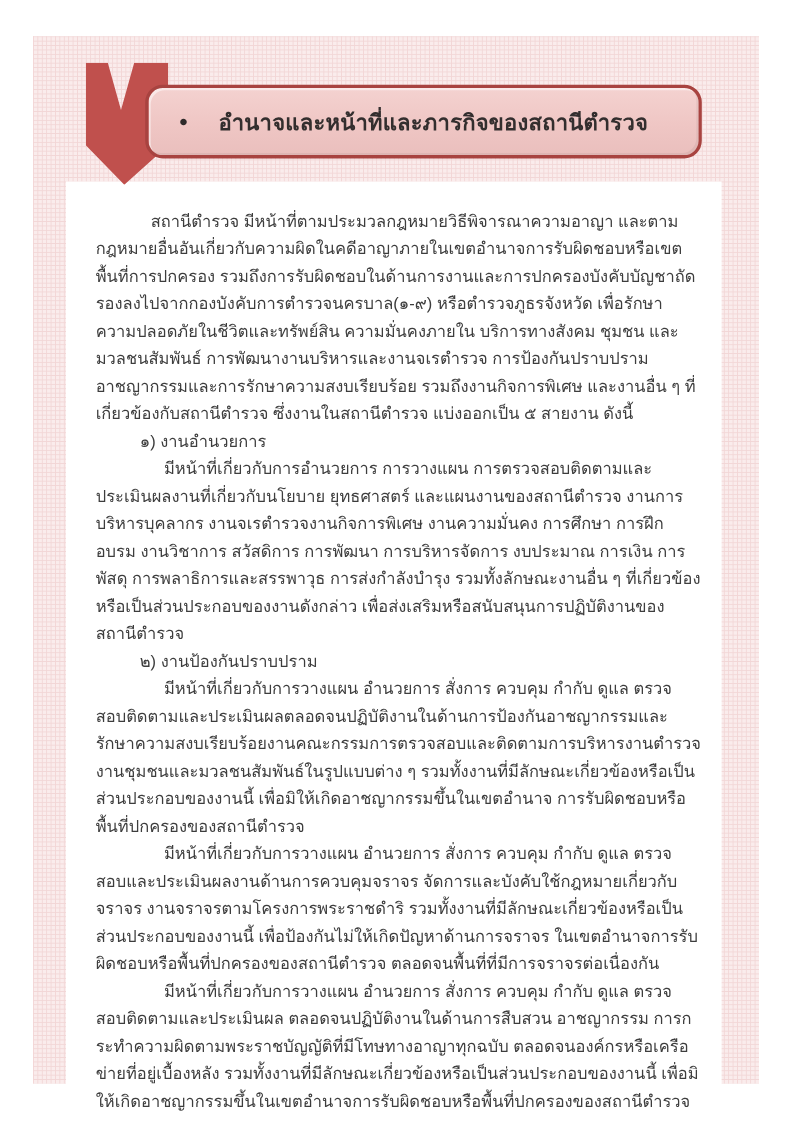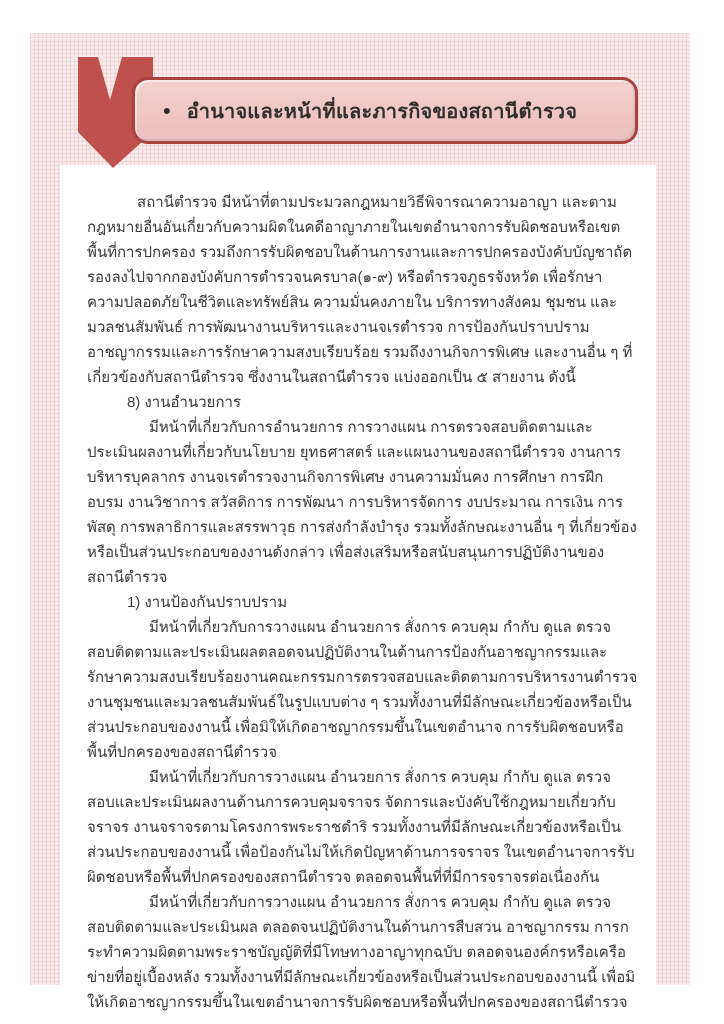--- a/index.html
+++ b/index.html
@@ -32,21 +32,21 @@
     background:linear-gradient(180deg,#f4d2d0 0%,#efc6c4 55%,#eabfbd 100%);
     border:3px solid #a84340;border-radius:16px;
     box-shadow:inset 2px 2px 0 rgba(255,255,255,0.5), inset -2px -2px 0 rgba(0,0,0,0.05);
     display:flex;align-items:center;
     padding-left:28px;
   }
   .banner .bullet{
     font-size:22px;color:#2f2b2b;margin-right:16px;line-height:1;
   }
   .banner .title{
-    font-size:20px;font-weight:bold;color:#332e2e;letter-spacing:0.2px;
+    font-size:20px;font-weight:bold;color:#332e2e;letter-spacing:0.2px;margin-left:12px;
   }
   
   .content{
     position:absolute;left:60px;top:165px;width:596px;height:1015px;z-index:1;
     background:#ffffff;
     box-sizing:border-box;
     padding:24px 18px 0 27px;
   }
   .content p{
     margin:0;
@@ -69,24 +69,24 @@
 
   <div class="banner">
     <span class="bullet">•</span>
     <span class="title">อำนาจและหน้าที่และภารกิจของสถานีตำรวจ</span>
   </div>
 
   <div class="content">
 
     <p class="intro">สถานีตำรวจ มีหน้าที่ตามประมวลกฎหมายวิธีพิจารณาความอาญา และตามกฎหมายอื่นอันเกี่ยวกับความผิดในคดีอาญาภายในเขตอำนาจการรับผิดชอบหรือเขตพื้นที่การปกครอง รวมถึงการรับผิดชอบในด้านการงานและการปกครองบังคับบัญชาถัดรองลงไปจากกองบังคับการตำรวจนครบาล(๑-๙) หรือตำรวจภูธรจังหวัด เพื่อรักษาความปลอดภัยในชีวิตและทรัพย์สิน ความมั่นคงภายใน บริการทางสังคม ชุมชน และมวลชนสัมพันธ์ การพัฒนางานบริหารและงานจเรตำรวจ การป้องกันปราบปรามอาชญากรรมและการรักษาความสงบเรียบร้อย รวมถึงงานกิจการพิเศษ และงานอื่น ๆ ที่เกี่ยวข้องกับสถานีตำรวจ ซึ่งงานในสถานีตำรวจ แบ่งออกเป็น ๕ สายงาน ดังนี้</p>
 
-    <p class="sec-heading">8) งานอำนวยการ</p>
+    <p class="sec-heading">๑) งานอำนวยการ</p>
     <p class="sec-body">มีหน้าที่เกี่ยวกับการอำนวยการ การวางแผน การตรวจสอบติดตามและประเมินผลงานที่เกี่ยวกับนโยบาย ยุทธศาสตร์ และแผนงานของสถานีตำรวจ งานการบริหารบุคลากร งานจเรตำรวจงานกิจการพิเศษ งานความมั่นคง การศึกษา การฝึกอบรม งานวิชาการ สวัสดิการ การพัฒนา การบริหารจัดการ งบประมาณ การเงิน การพัสดุ การพลาธิการและสรรพาวุธ การส่งกำลังบำรุง รวมทั้งลักษณะงานอื่น ๆ ที่เกี่ยวข้องหรือเป็นส่วนประกอบของงานดังกล่าว เพื่อส่งเสริมหรือสนับสนุนการปฏิบัติงานของสถานีตำรวจ</p>
 
-    <p class="sec-heading">1) งานป้องกันปราบปราม</p>
+    <p class="sec-heading">๒) งานป้องกันปราบปราม</p>
     <p class="sec-body">มีหน้าที่เกี่ยวกับการวางแผน อำนวยการ สั่งการ ควบคุม กำกับ ดูแล ตรวจสอบติดตามและประเมินผลตลอดจนปฏิบัติงานในด้านการป้องกันอาชญากรรมและรักษาความสงบเรียบร้อยงานคณะกรรมการตรวจสอบและติดตามการบริหารงานตำรวจ งานชุมชนและมวลชนสัมพันธ์ในรูปแบบต่าง ๆ รวมทั้งงานที่มีลักษณะเกี่ยวข้องหรือเป็นส่วนประกอบของงานนี้ เพื่อมิให้เกิดอาชญากรรมขึ้นในเขตอำนาจ การรับผิดชอบหรือพื้นที่ปกครองของสถานีตำรวจ</p>
 
     <p class="sec-body">มีหน้าที่เกี่ยวกับการวางแผน อำนวยการ สั่งการ ควบคุม กำกับ ดูแล ตรวจสอบและประเมินผลงานด้านการควบคุมจราจร จัดการและบังคับใช้กฎหมายเกี่ยวกับจราจร งานจราจรตามโครงการพระราชดำริ รวมทั้งงานที่มีลักษณะเกี่ยวข้องหรือเป็นส่วนประกอบของงานนี้ เพื่อป้องกันไม่ให้เกิดปัญหาด้านการจราจร ในเขตอำนาจการรับผิดชอบหรือพื้นที่ปกครองของสถานีตำรวจ ตลอดจนพื้นที่ที่มีการจราจรต่อเนื่องกัน</p>
 
     <p class="sec-body">มีหน้าที่เกี่ยวกับการวางแผน อำนวยการ สั่งการ ควบคุม กำกับ ดูแล ตรวจสอบติดตามและประเมินผล ตลอดจนปฏิบัติงานในด้านการสืบสวน อาชญากรรม การกระทำความผิดตามพระราชบัญญัติที่มีโทษทางอาญาทุกฉบับ ตลอดจนองค์กรหรือเครือข่ายที่อยู่เบื้องหลัง รวมทั้งงานที่มีลักษณะเกี่ยวข้องหรือเป็นส่วนประกอบของงานนี้ เพื่อมิให้เกิดอาชญากรรมขึ้นในเขตอำนาจการรับผิดชอบหรือพื้นที่ปกครองของสถานีตำรวจ</p>
 
   </div>
 </div>
 
 </body></html>

